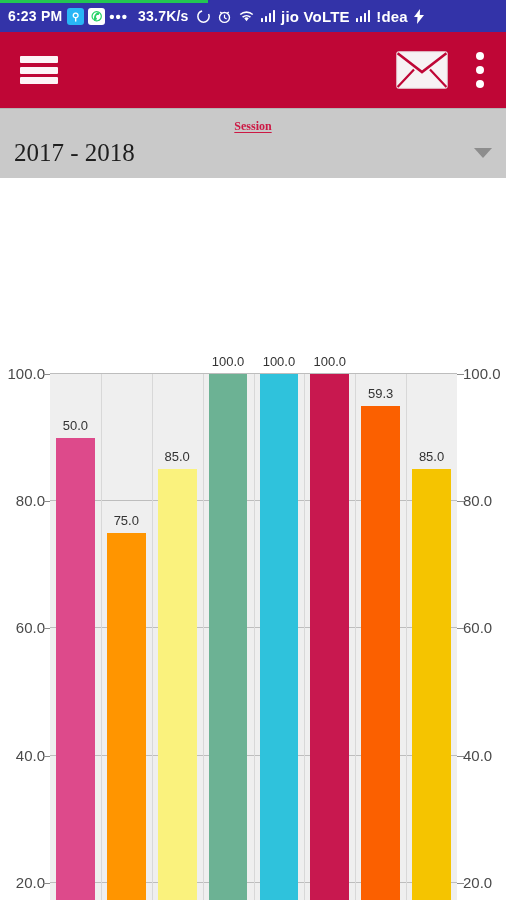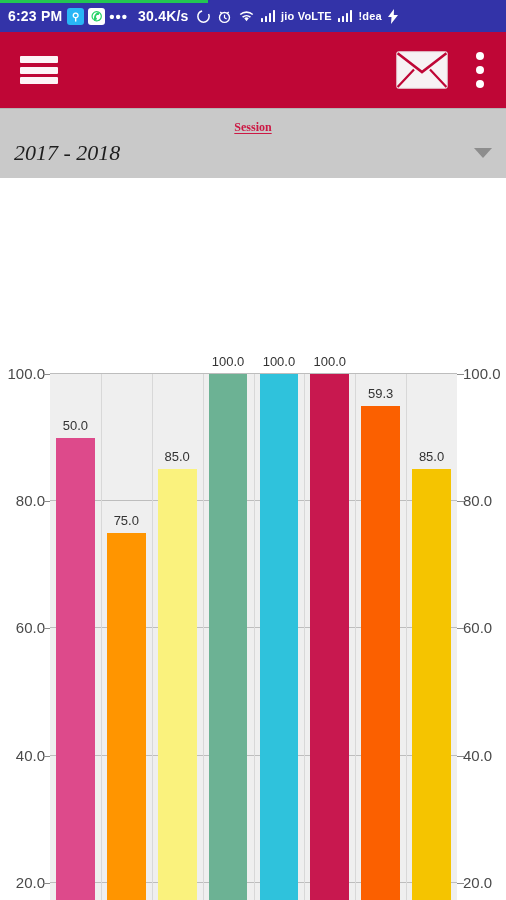--- a/index.html
+++ b/index.html
@@ -29,21 +29,21 @@
   .sb-badge{
     width:17px;height:17px;border-radius:3px;
     display:inline-flex;align-items:center;justify-content:center;
     font-size:10px;font-weight:bold;margin-right:4px;
   }
   .sb-badge.loc{ background:#29b6f6; color:#ffffff; }
   .sb-badge.wa{ background:#ffffff; color:#25d366; font-size:13px; }
   .sb-dots{ letter-spacing:1px; margin-right:10px; font-size:15px; }
   .sb-speed{ margin-right:7px; }
   .sb-ico{ margin-right:6px; display:inline-flex; align-items:center; }
-  .sb-carrier{ margin-right:6px; font-size:11px; }
+  .sb-carrier{ margin-right:6px; font-size:15px; }
 
   .bars{ display:inline-flex; align-items:flex-end; height:12px; gap:1.5px;}
   .bars i{ display:block; width:2.5px; background:#fff; border-radius:.5px; }
   .bars i:nth-child(1){height:4px}
   .bars i:nth-child(2){height:6px}
   .bars i:nth-child(3){height:9px}
   .bars i:nth-child(4){height:12px}
 
   
   .appbar{
@@ -74,24 +74,23 @@
     color:#cc1844; font-size:12px; font-weight:bold;
     font-family:"Liberation Serif", serif;
     text-decoration:underline; text-underline-offset:2px;
     line-height:1; margin-bottom:7px;
   }
   .filter .frow{
     display:flex; align-items:center; justify-content:space-between;
     width:100%; padding:0 14px;
   }
   .filter .fvalue{
-    color:#1e1e1e; font-size:22px;
+    color:#1e1e1e; font-size:25px;
     font-family:"Liberation Serif", serif;
     white-space:nowrap;
-    font-style:italic;
   }
   .caret{
     width:0;height:0;border-left:9px solid transparent;
     border-right:9px solid transparent;border-top:10px solid #8d8d8d;
     margin-left:8px; flex:none;
   }
 
   
   .chartwrap{
     position:relative; width:506px; height:722px; background:#ffffff;
@@ -124,21 +123,21 @@
 </style>
 </head>
 <body>
 
 <div class="statusbar">
   <div class="sb-greenline"></div>
   <span class="sb-time">6:23 PM</span>
   <span class="sb-badge loc">⚲</span>
   <span class="sb-badge wa">✆</span>
   <span class="sb-dots">•••</span>
-  <span class="sb-speed">30.4K/s</span>
+  <span class="sb-speed">33.7K/s</span>
   <span class="sb-ico">
     <svg width="15" height="15" viewBox="0 0 16 16">
         <circle cx="8" cy="8" r="6" fill="none" stroke="#fff" stroke-width="1.6" stroke-dasharray="26 8"></circle>
       </svg>
   </span>
   <span class="sb-ico">
     <svg width="15" height="15" viewBox="0 0 16 16">
         <circle cx="8" cy="9" r="5.3" fill="none" stroke="#fff" stroke-width="1.5"></circle>
         <path d="M8 6v3.3l2.2 1.2" stroke="#fff" stroke-width="1.3" fill="none"></path>
         <path d="M3.5 3.2 5.3 4.8M12.5 3.2 10.7 4.8" stroke="#fff" stroke-width="1.5"></path>

